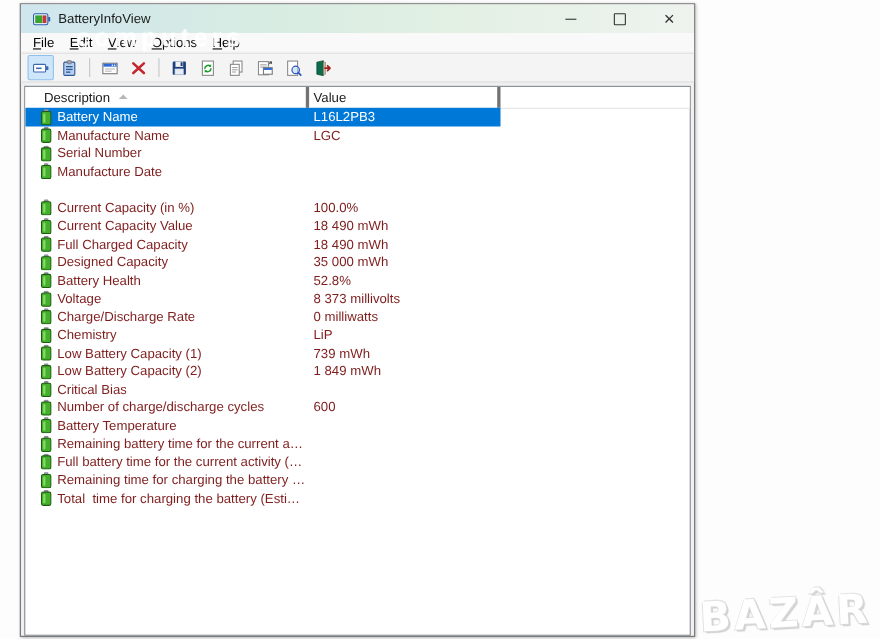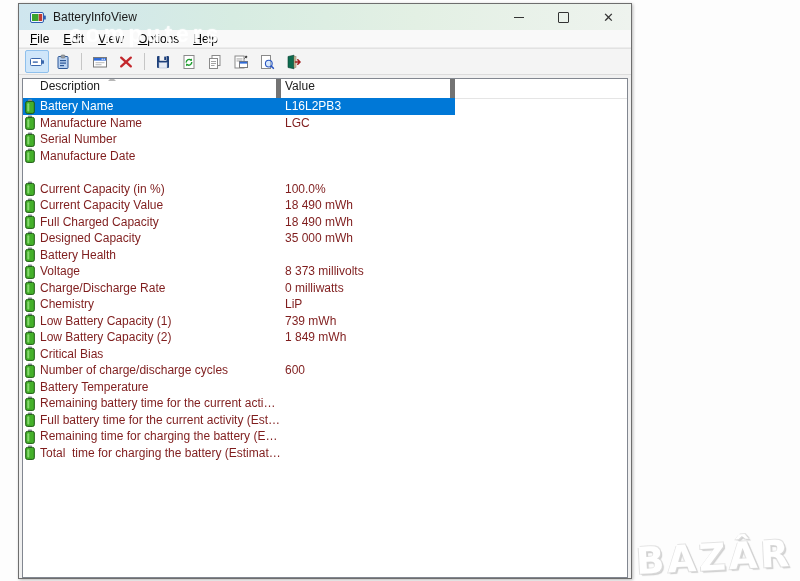--- a/index.html
+++ b/index.html
@@ -48,28 +48,28 @@
   }
   .tb-btn{width:22px;height:21px;display:flex;align-items:center;justify-content:center;border:1px solid transparent;border-radius:2px;margin:0 1px;}
   .tb-btn.pressed{background:#cfe6fa;border-color:#8fc0ec;}
   .tb-sep{width:1px;height:17px;background:#c6c6c6;margin:0 5px;}
   
   .listview{
     margin:3px 3px 0 3px;flex:1 1 auto;background:#fff;border:1px solid #828790;
     position:relative;overflow:hidden;box-sizing:border-box;
   }
   .lv-header{display:flex;height:19px;border-bottom:1px solid #e5e5e5;background:#fff;font-size:12px;color:#202020;}
-  .hdr-cell{display:flex;align-items:flex-start;box-sizing:border-box;border-right:5px solid #737373;}
+  .hdr-cell{display:flex;align-items:center;box-sizing:border-box;border-right:3px solid #737373;}
   .hdr-desc{width:258px;padding-left:17px;}
   .hdr-value{width:174px;padding-left:4px;}
   .sort-icon{width:0;height:0;border-left:4px solid transparent;border-right:4px solid transparent;border-bottom:4px solid #b7b7b7;margin-left:8px;margin-top:-2px;}
   .lv-rows{position:absolute;left:0;top:19px;right:0;bottom:0;}
   .lv-row{display:flex;width:432px;height:16.5px;align-items:center;font-size:12px;color:#7f1d1d;}
   .lv-row.selected{background:#0078d7;color:#fff;}
-  .cell-desc{width:258px;flex:0 0 258px;display:flex;align-items:center;box-sizing:border-box;padding-left:2px;overflow:hidden;}
+  .cell-desc{width:258px;flex:0 0 258px;display:flex;align-items:center;box-sizing:border-box;padding-left:14px;overflow:hidden;}
   .bat-ico{flex:0 0 10px;margin-right:5px;}
   .desc-text{white-space:pre;overflow:hidden;text-overflow:ellipsis;}
   .cell-value{flex:1;padding-left:4px;white-space:pre;overflow:hidden;}
   
   .statusbar{
     height:20px;flex:0 0 20px;background:#f0f0f0;display:flex;align-items:stretch;
     border-top:1px solid #e3e3e3;position:relative;font-size:12px;
   }
   .sb-panel{box-sizing:border-box;display:flex;align-items:center;border:1px solid;border-color:#bdbdbd #ffffff #ffffff #bdbdbd;margin:1px 0 1px 2px;}
   .sb-left{width:259px;padding-left:5px;color:#000;}
@@ -315,20 +315,21 @@
   </div>
         <div class="lv-row">
     <span class="cell-desc">
       <svg class="bat-ico" width="10" height="15" viewBox="0 0 10 15">
         <rect x="3" y="0.4" width="4" height="2.6" rx="0.6" fill="#8a8f98"></rect>
         <rect x="0.7" y="2.4" width="8.6" height="12" rx="1.6" fill="#44b02a" stroke="#1c5a12" stroke-width="1"></rect>
         <rect x="2.3" y="4.2" width="2" height="8.4" rx="1" fill="#93e07c" opacity="0.85"></rect>
       </svg>
       <span class="desc-text">Battery Health</span>
     </span>
+    <span class="cell-value">52.8%</span>
   </div>
         <div class="lv-row">
     <span class="cell-desc">
       <svg class="bat-ico" width="10" height="15" viewBox="0 0 10 15">
         <rect x="3" y="0.4" width="4" height="2.6" rx="0.6" fill="#8a8f98"></rect>
         <rect x="0.7" y="2.4" width="8.6" height="12" rx="1.6" fill="#44b02a" stroke="#1c5a12" stroke-width="1"></rect>
         <rect x="2.3" y="4.2" width="2" height="8.4" rx="1" fill="#93e07c" opacity="0.85"></rect>
       </svg>
       <span class="desc-text">Voltage</span>
     </span>

